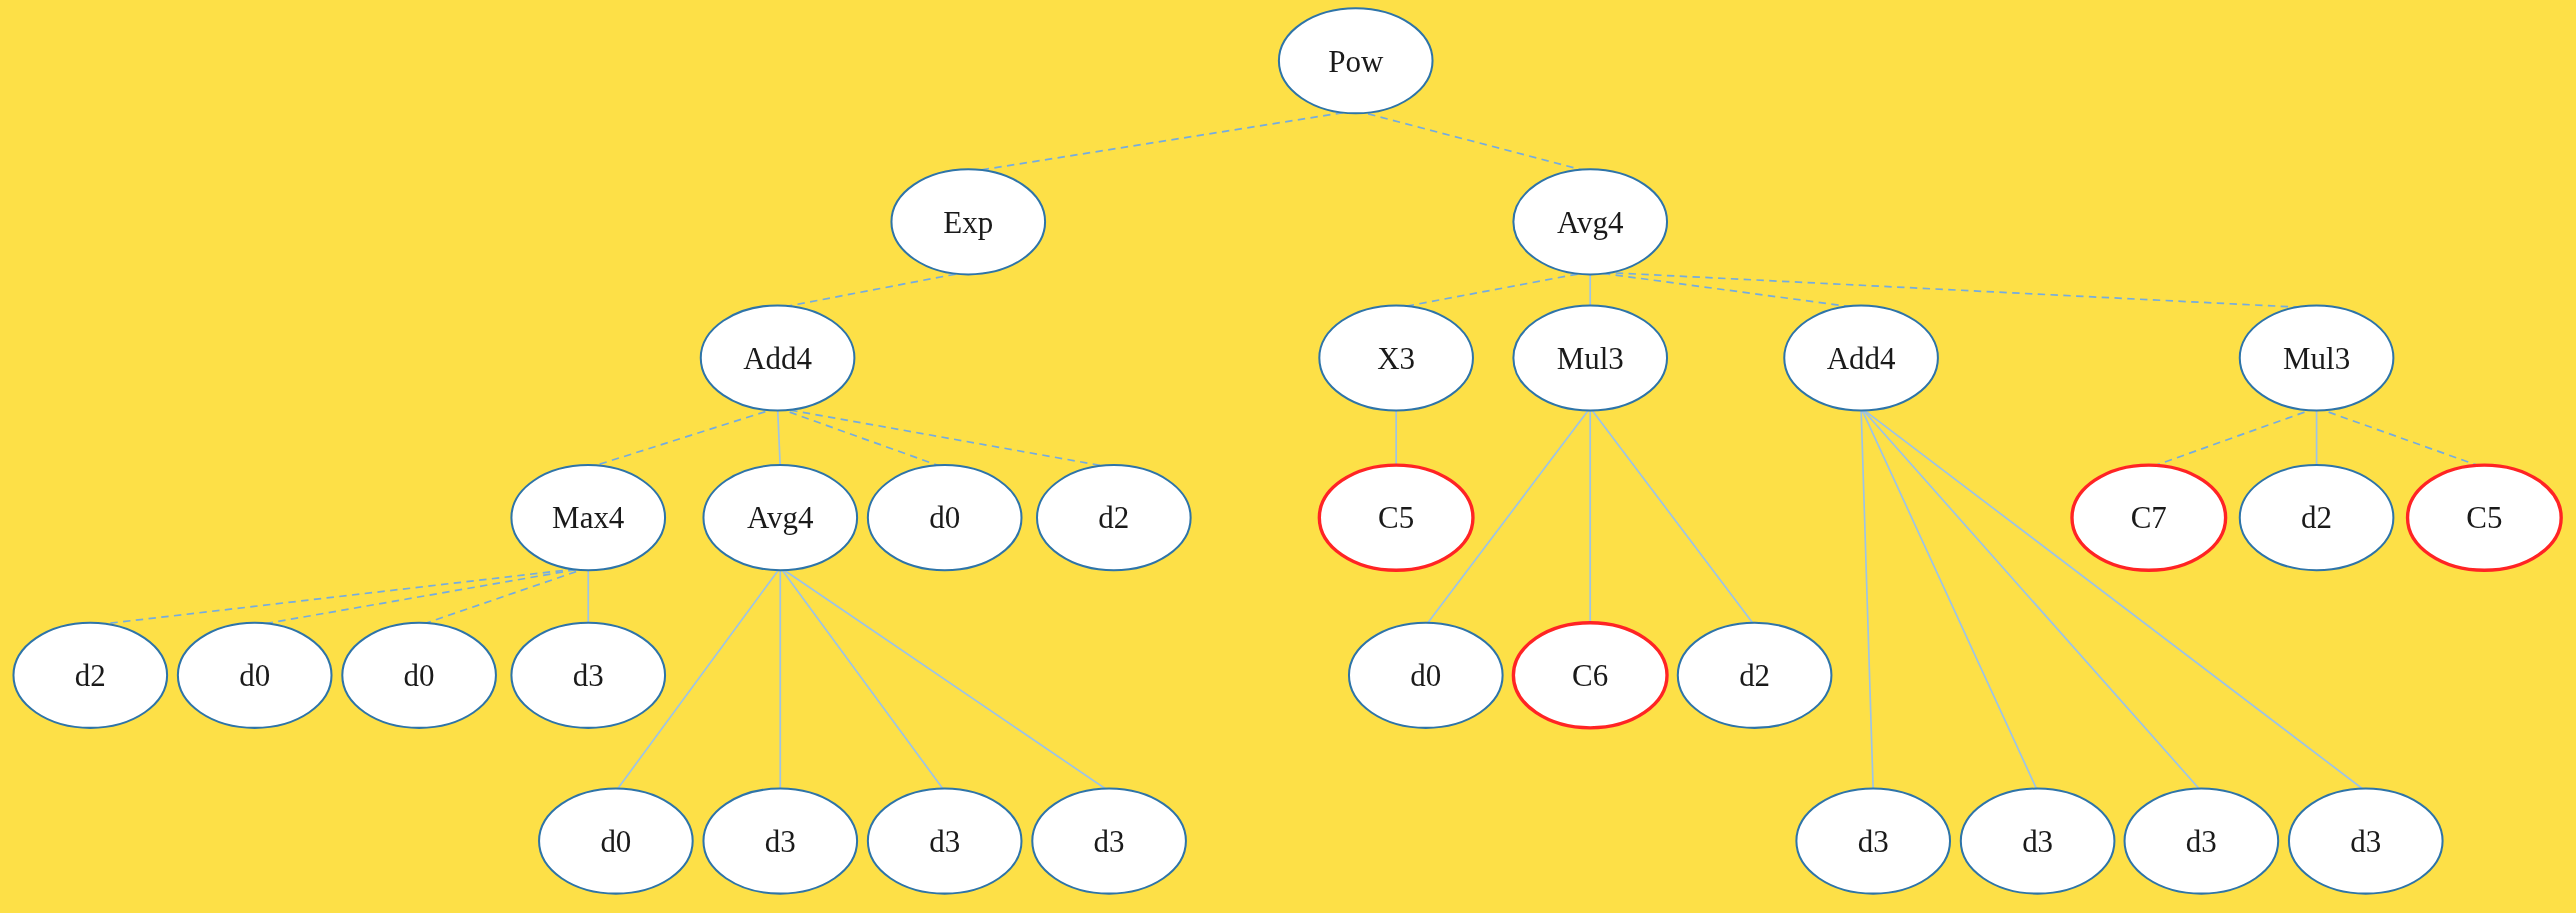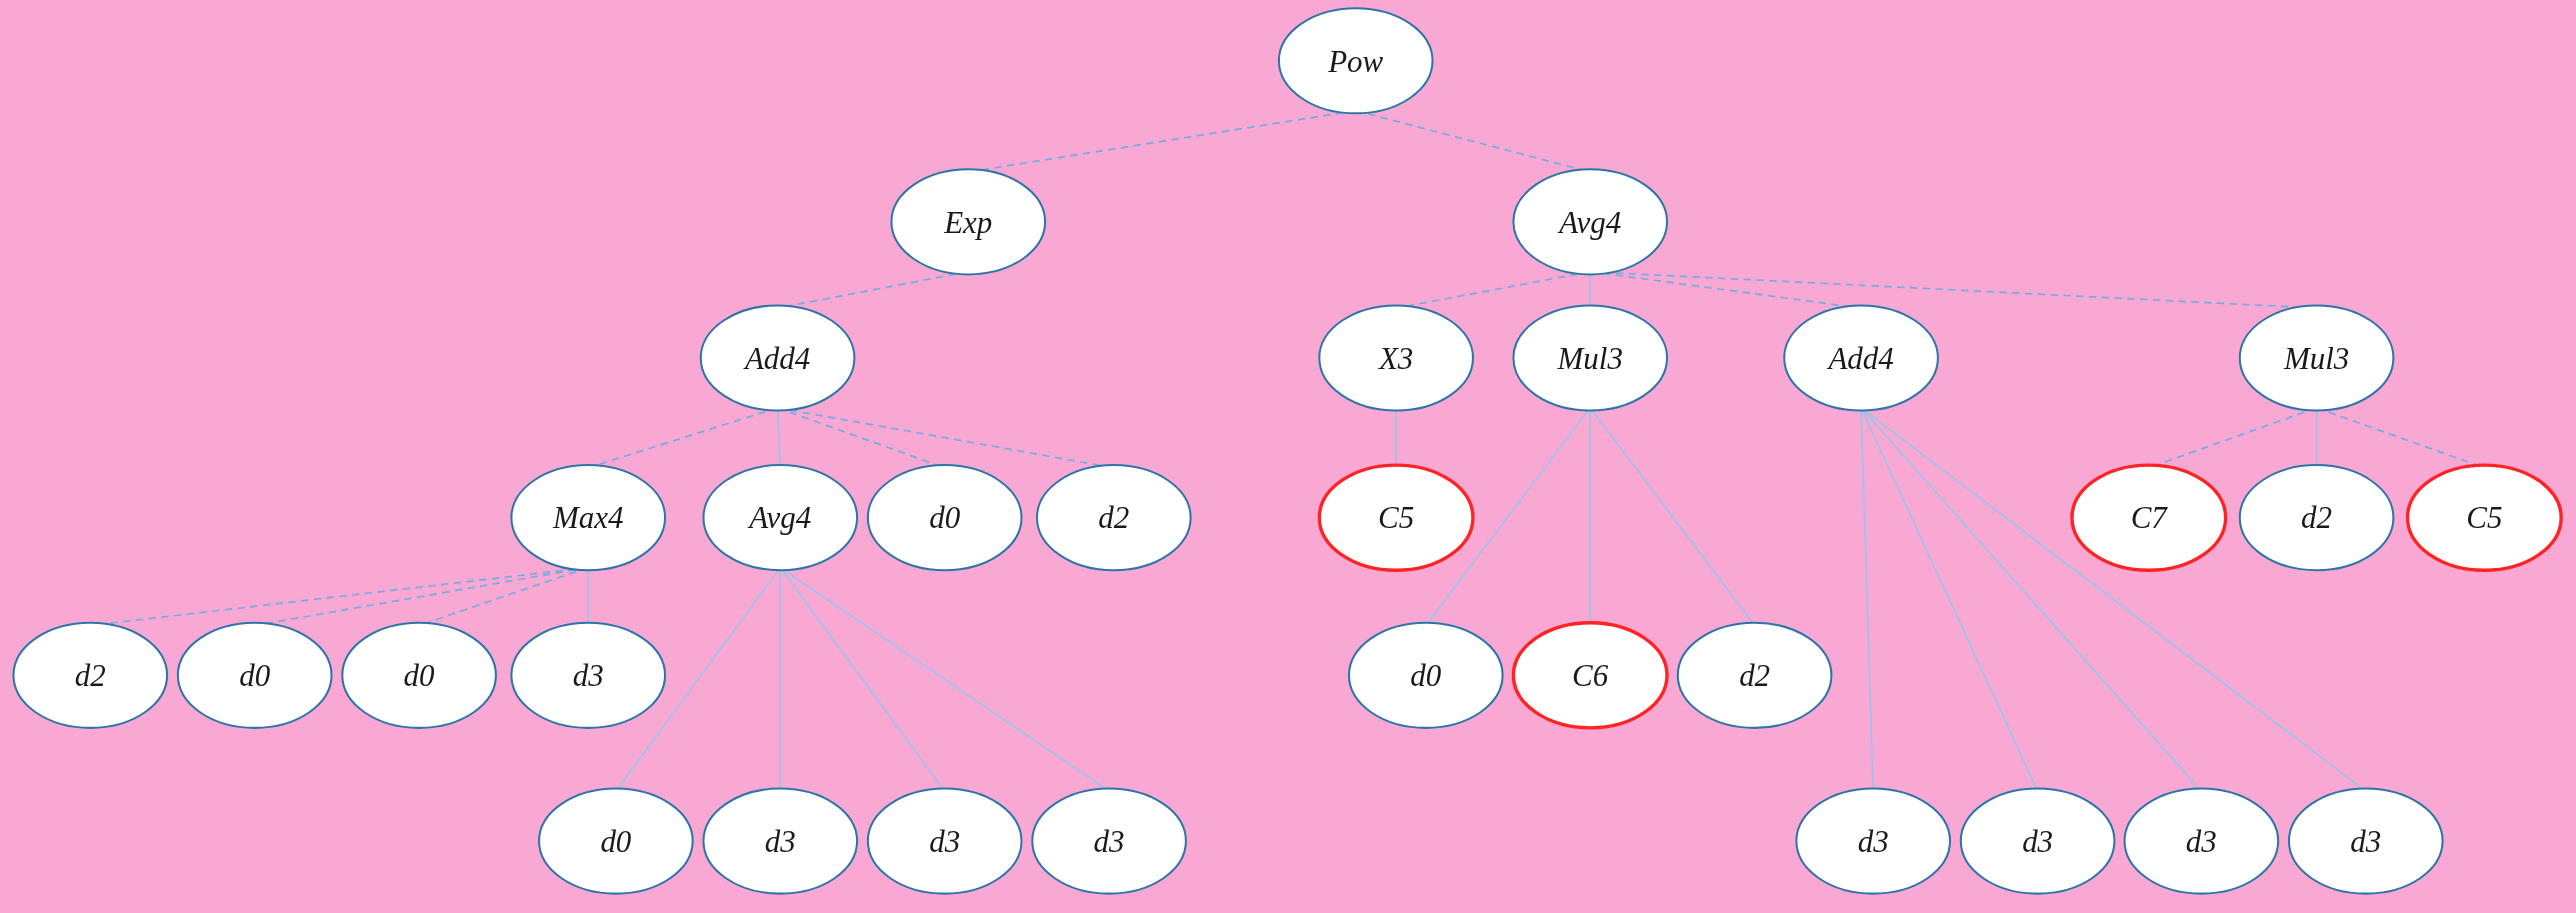--- a/index.html
+++ b/index.html
@@ -4,23 +4,22 @@
 <style>
   html, body {
     margin: 0;
     padding: 0;
     background: #ffffff;
   }
   .canvas {
     position: relative;
     width: 2576px;
     height: 914px;
-    background: #f9a8d4;
+    background: #fde047;
     overflow: hidden;
-    font-style: italic;
   }
   svg {
     display: block;
   }
   .node-label {
     font-family: "Liberation Serif", "DejaVu Serif", serif;
     font-size: 46px;
     fill: #1a1a1a;
   }
 </style>

